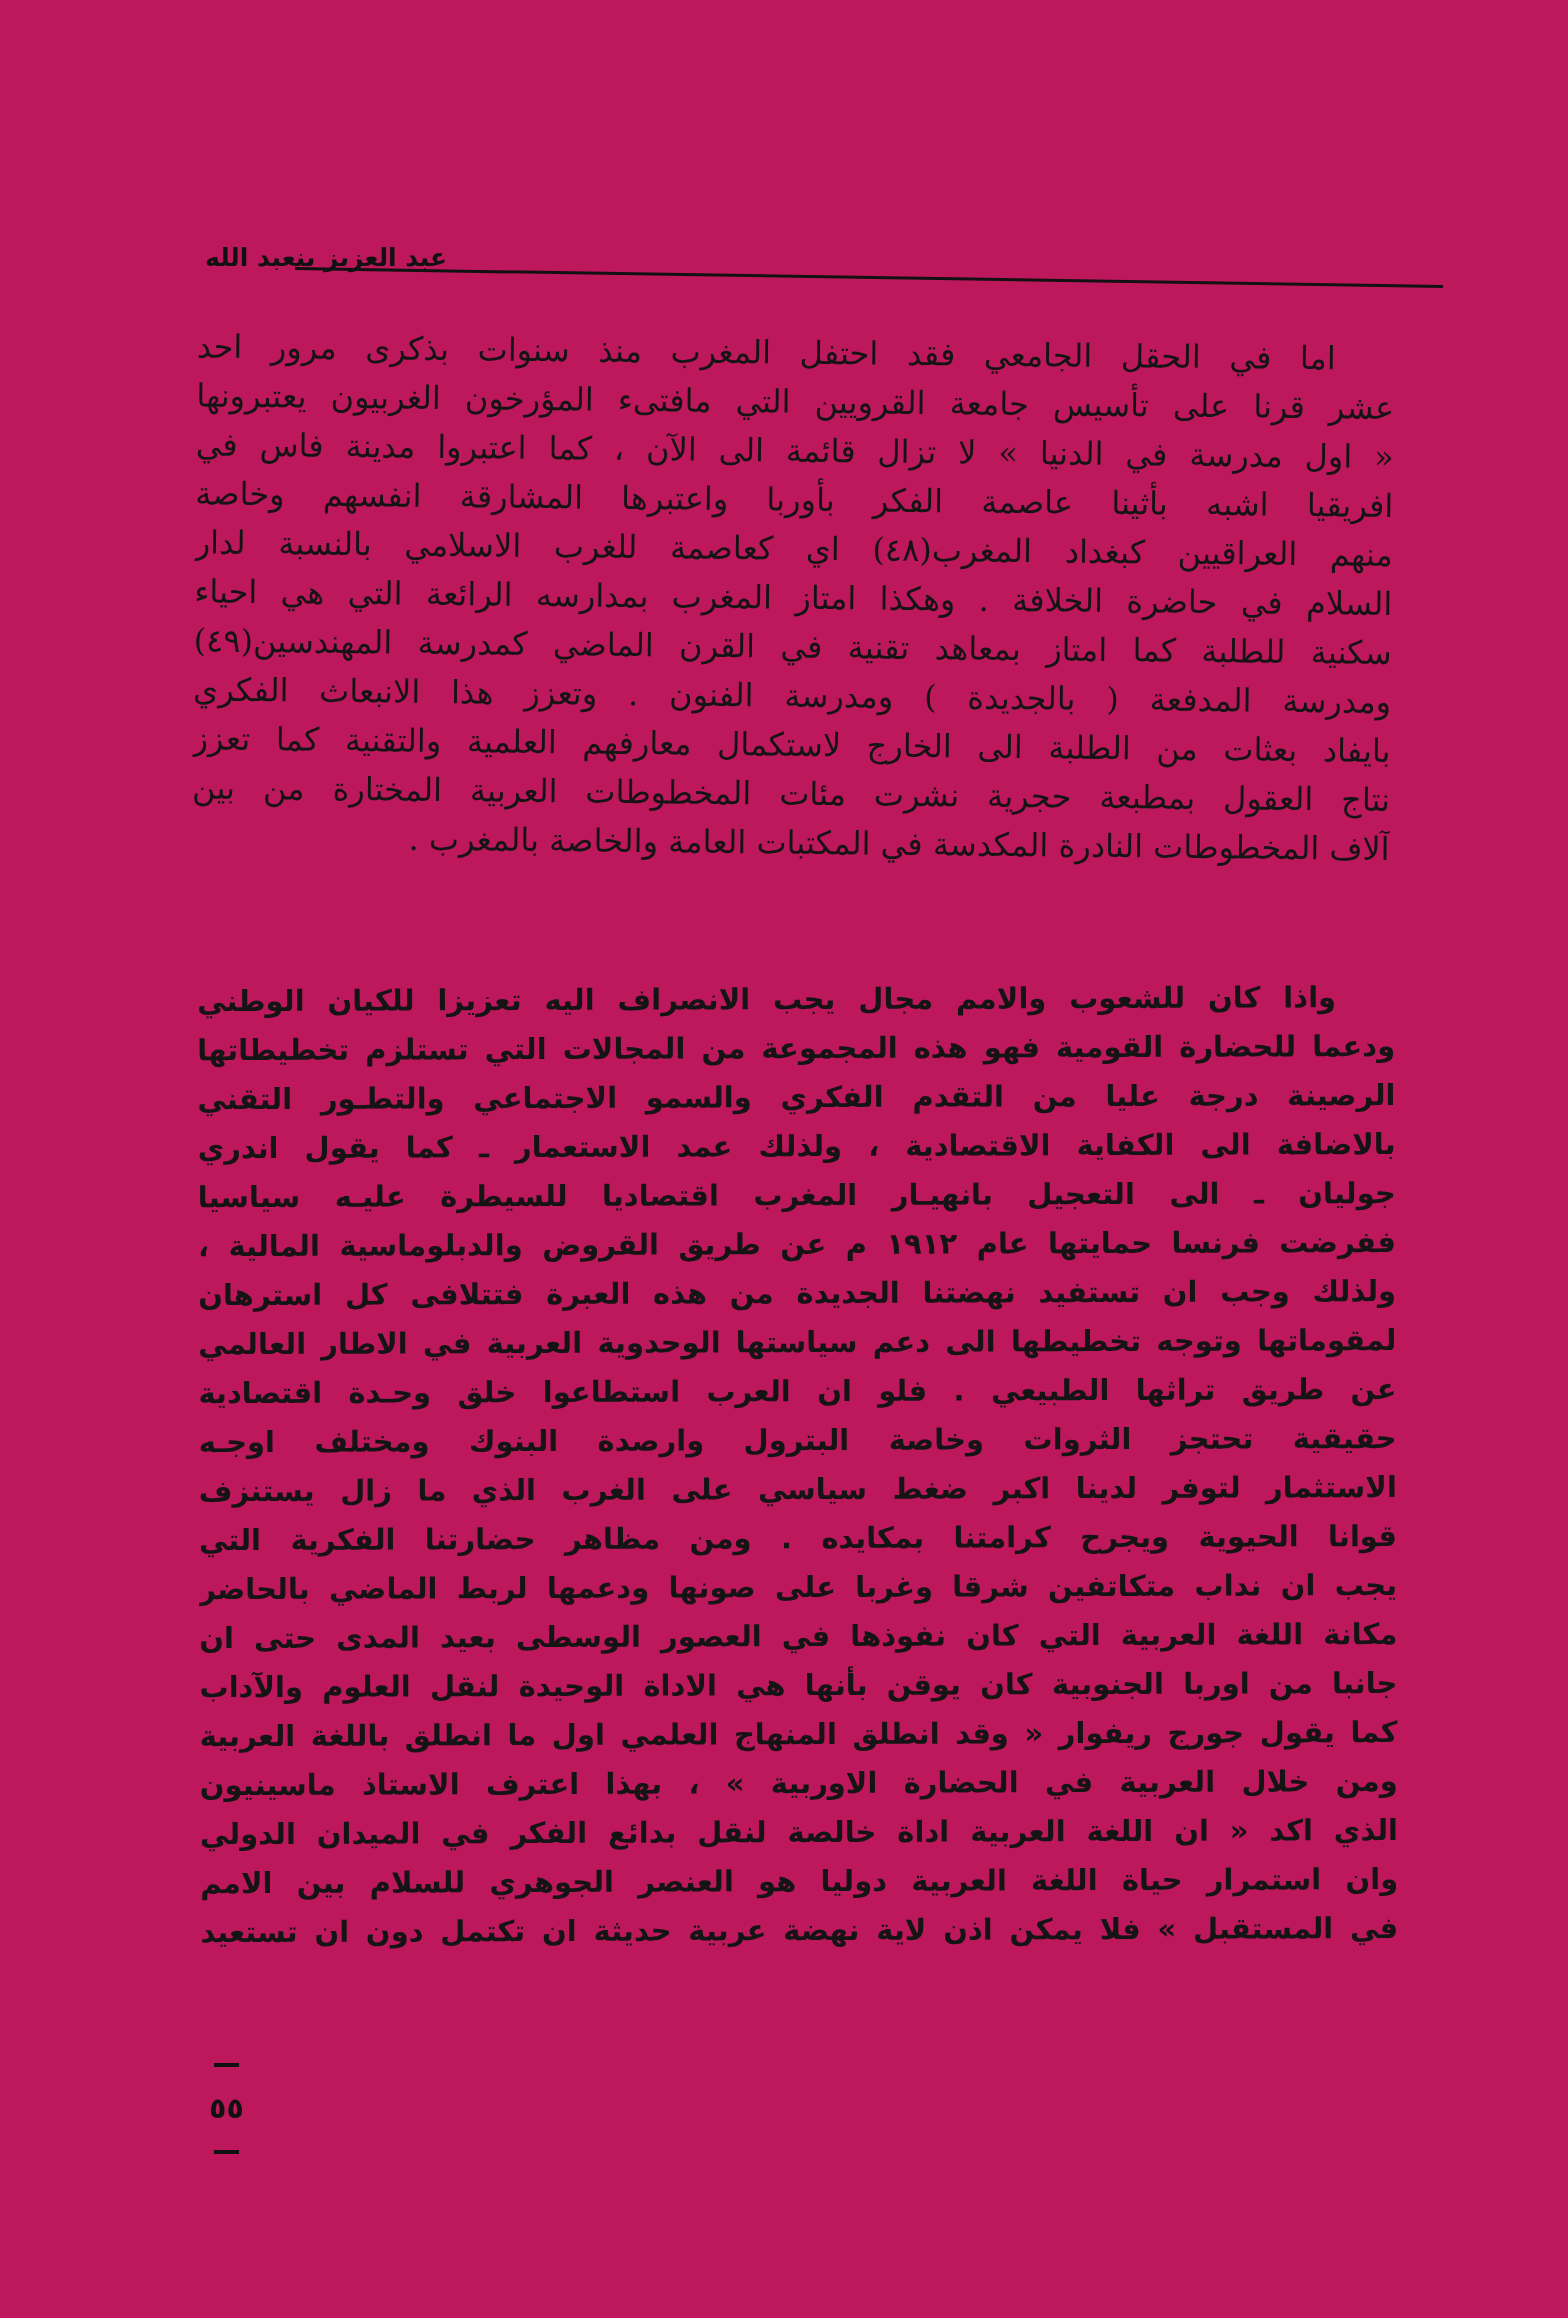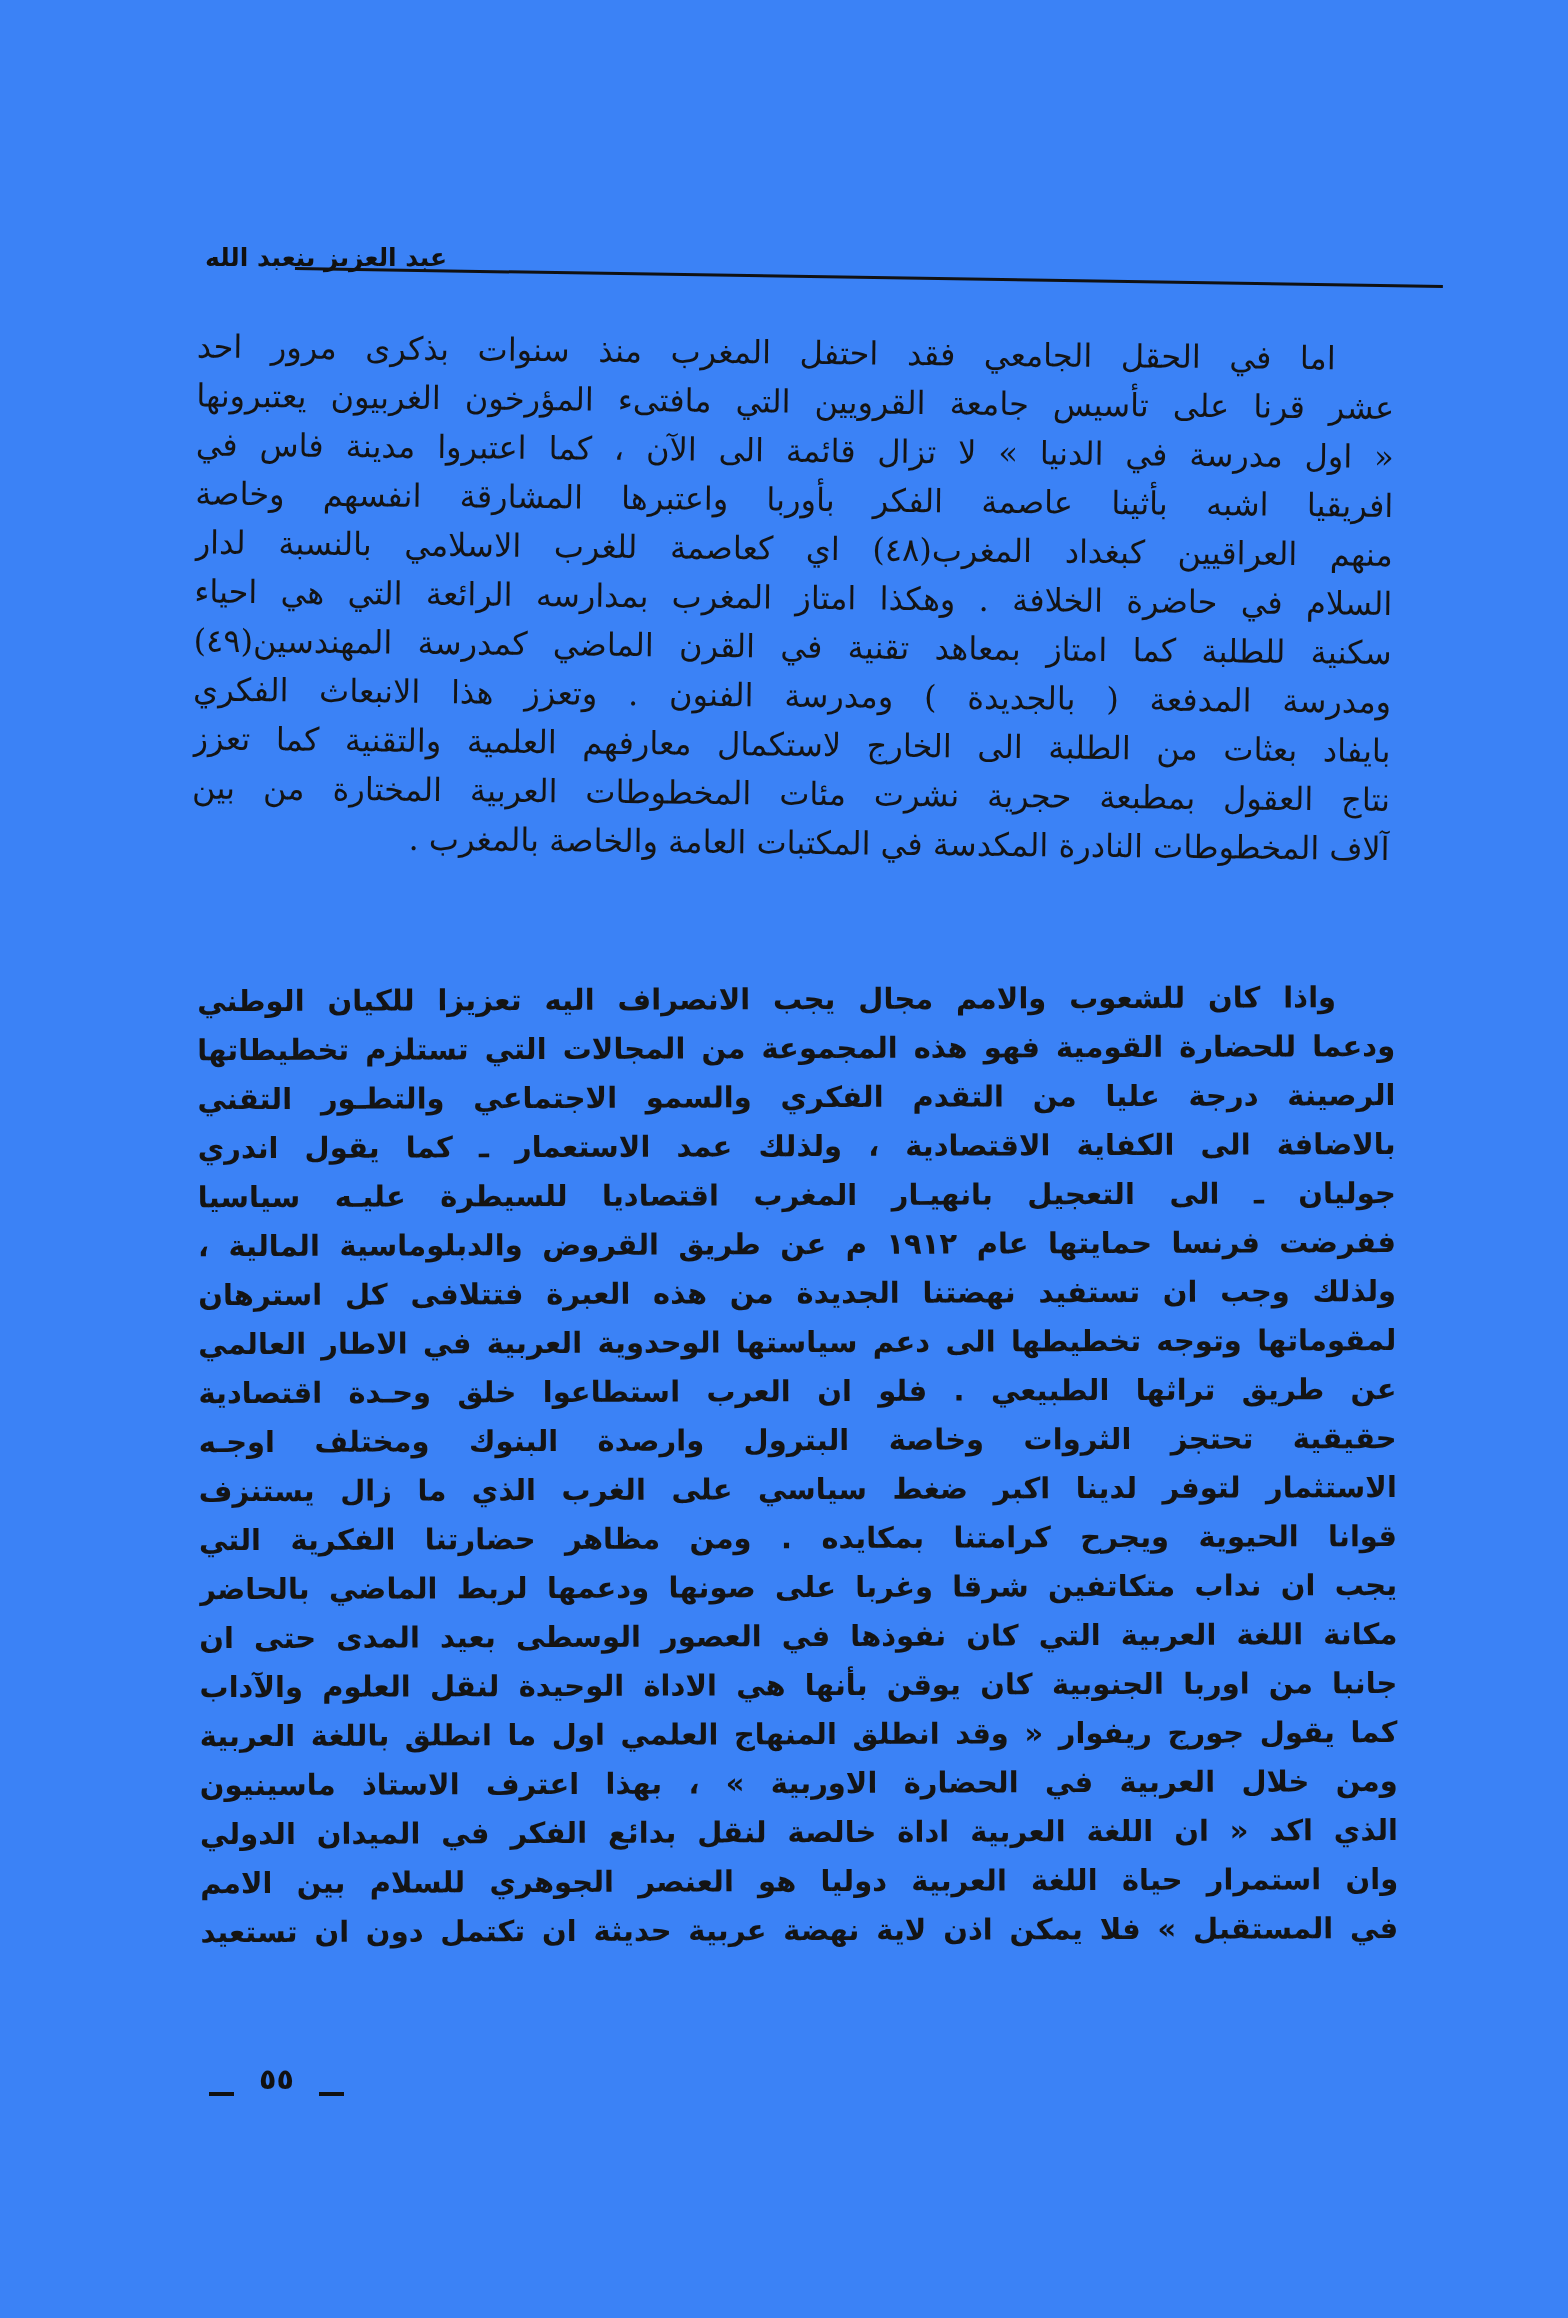--- a/index.html
+++ b/index.html
@@ -1,17 +1,17 @@
 <!DOCTYPE html>
 <html style="font-size:13.4px"><head>
 <meta charset="utf-8">
 <style>
   html, body { margin: 0; padding: 0; background: #ffffff; }
   body { width: 1568px; height: 2319px; position: relative; overflow: hidden; }
-  .page { position: absolute; left: 0; top: 0; width: 1568px; height: 2319px; background: #3b82f6; }
+  .page { position: absolute; left: 0; top: 0; width: 1568px; height: 2319px; background: #be185d; }
   .header { position: absolute; left: 188px; top: 243px; width: 1256px; height: 59px; }
   .header-author {
     position: absolute; left: 17px; top: 0px;
     font-family: "DejaVu Sans", sans-serif; font-weight: bold; font-size: 25px;
     color: #111; direction: rtl; white-space: nowrap;
   }
   .header-rule {
     position: absolute; left: 107px; top: 23.5px; width: 1148px; height: 2.5px;
     background: #111; transform: rotate(0.9deg); transform-origin: left center;
   }
@@ -21,21 +21,21 @@
     font-family: "DejaVu Serif", serif; font-size: 32px; color: #141414;
   }
   .line { height: 49px; line-height: 49px; white-space: nowrap; overflow: hidden; text-align: justify; text-align-last: justify; }
   .line.last { text-align-last: right; }
   .line.indent { padding-right: 59px; }
   .p1 { top: 335px; transform: rotate(0.6deg); transform-origin: right top; }
   .p2 { top: 973px; font-family: "DejaVu Sans", sans-serif; font-weight: bold; font-size: 29px; transform: rotate(-0.2deg); transform-origin: right top; }
   .page-number {
     position: absolute; left: 209px; top: 2063px;
     font-family: "DejaVu Sans", sans-serif; font-weight: bold; font-size: 28.5px; color: #111;
-    display: flex; align-items: flex-end; gap: 25px;
+    display: flex; align-items: center; gap: 25px; flex-direction: column;
   }
   .dash { display: inline-block; width: 25px; height: 4.2px; background: #111; }
 </style>
 </head>
 <body>
 
 <div class="page">
 
   <div class="header">
     <span class="header-author">عبد العزيز بنعبد الله</span>

